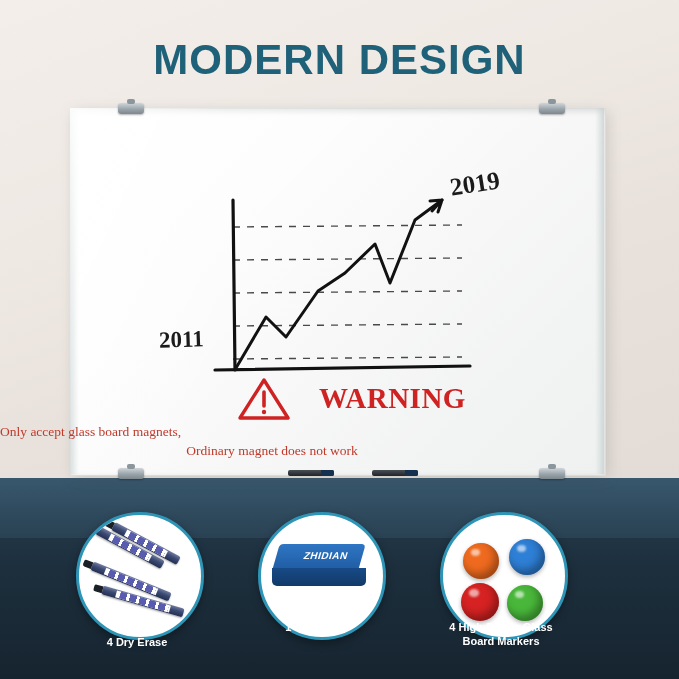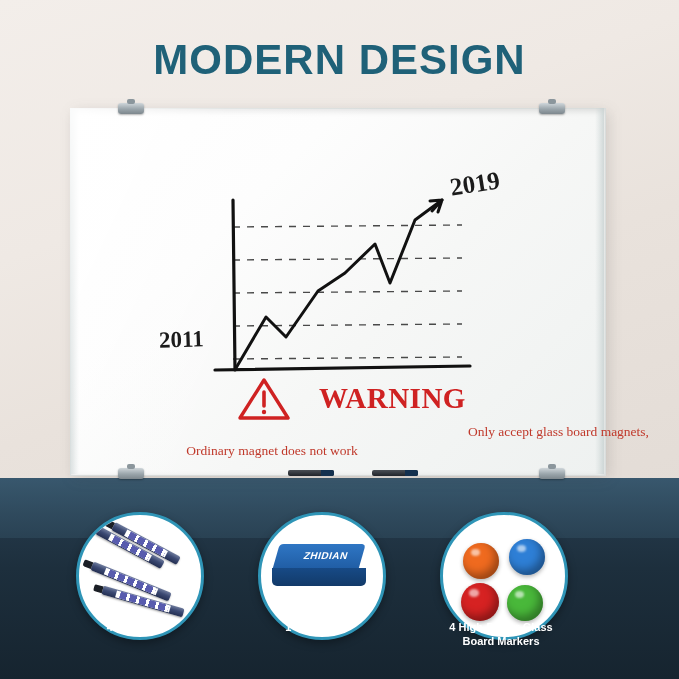--- a/index.html
+++ b/index.html
@@ -44,38 +44,38 @@
 
   .year-left{position:absolute;left:159px;top:327px;font-size:23px;font-weight:bold;color:#1b1b1b;
     font-family:"Liberation Serif",serif;transform:rotate(-2deg);}
   .year-right{position:absolute;left:450px;top:170px;font-size:25px;font-weight:bold;color:#1b1b1b;
     font-family:"Liberation Serif",serif;transform:rotate(-9deg);}
 
   
   .warn-word{position:absolute;left:293px;top:382px;font-size:29px;font-weight:bold;color:#cf2222;
     font-family:"Liberation Serif",serif;letter-spacing:.5px;margin-left:26px;}
   .warn-tri{position:absolute;left:238px;top:377px;width:52px;height:44px;}
-  .warn-line1{position:absolute;left:0;top:424px;width:649px;text-align:right;
+  .warn-line1{position:absolute;left:0;top:424px;width:649px;text-align:left;
     font-size:13.5px;color:#c0392b;font-family:"Liberation Serif",serif;}
   .warn-line2{position:absolute;left:0;top:443px;width:544px;text-align:center;
     font-size:13.5px;color:#c0392b;font-family:"Liberation Serif",serif;}
 
   
   .tray-pen{position:absolute;height:6px;border-radius:2px;
     background:linear-gradient(180deg,#4a4f55,#20242a);}
   .tray-pen .cap{position:absolute;right:0;top:0;width:13px;height:6px;border-radius:0 2px 2px 0;background:#14314f;}
 
   
   .circle{position:absolute;border-radius:50%;background:#ffffff;border:3px solid #2f95b7;
     box-shadow:0 3px 8px rgba(0,0,0,.35);overflow:hidden;}
   .c1{left:76px;top:512px;width:122px;height:122px;}
   .c2{left:258px;top:512px;width:122px;height:122px;}
   .c3{left:440px;top:512px;width:122px;height:122px;}
   .caption{position:absolute;text-align:center;color:#ffffff;font-size:11px;font-weight:bold;line-height:14px;}
-  .cap1{left:66px;top:620px;width:142px;}
+  .cap1{left:66px;top:635px;width:142px;}
   .cap2{left:236px;top:620px;width:142px;}
   .cap3{left:430px;top:620px;width:142px;}
 
   
   .mk{position:absolute;height:9px;border-radius:2px;
     background:linear-gradient(180deg,#6f7c9d 0%,#3c4a74 45%,#242f52 100%);
     box-shadow:0 1px 2px rgba(0,0,0,.35);}
   .mk .tip{position:absolute;left:-9px;top:1px;width:9px;height:7px;background:#1b1f26;border-radius:2px 0 0 2px;}
   .mk .body{position:absolute;left:14px;top:1px;right:14px;height:7px;background:#ffffff;}
   .mk .lbl{position:absolute;left:18px;top:1px;right:16px;height:7px;

